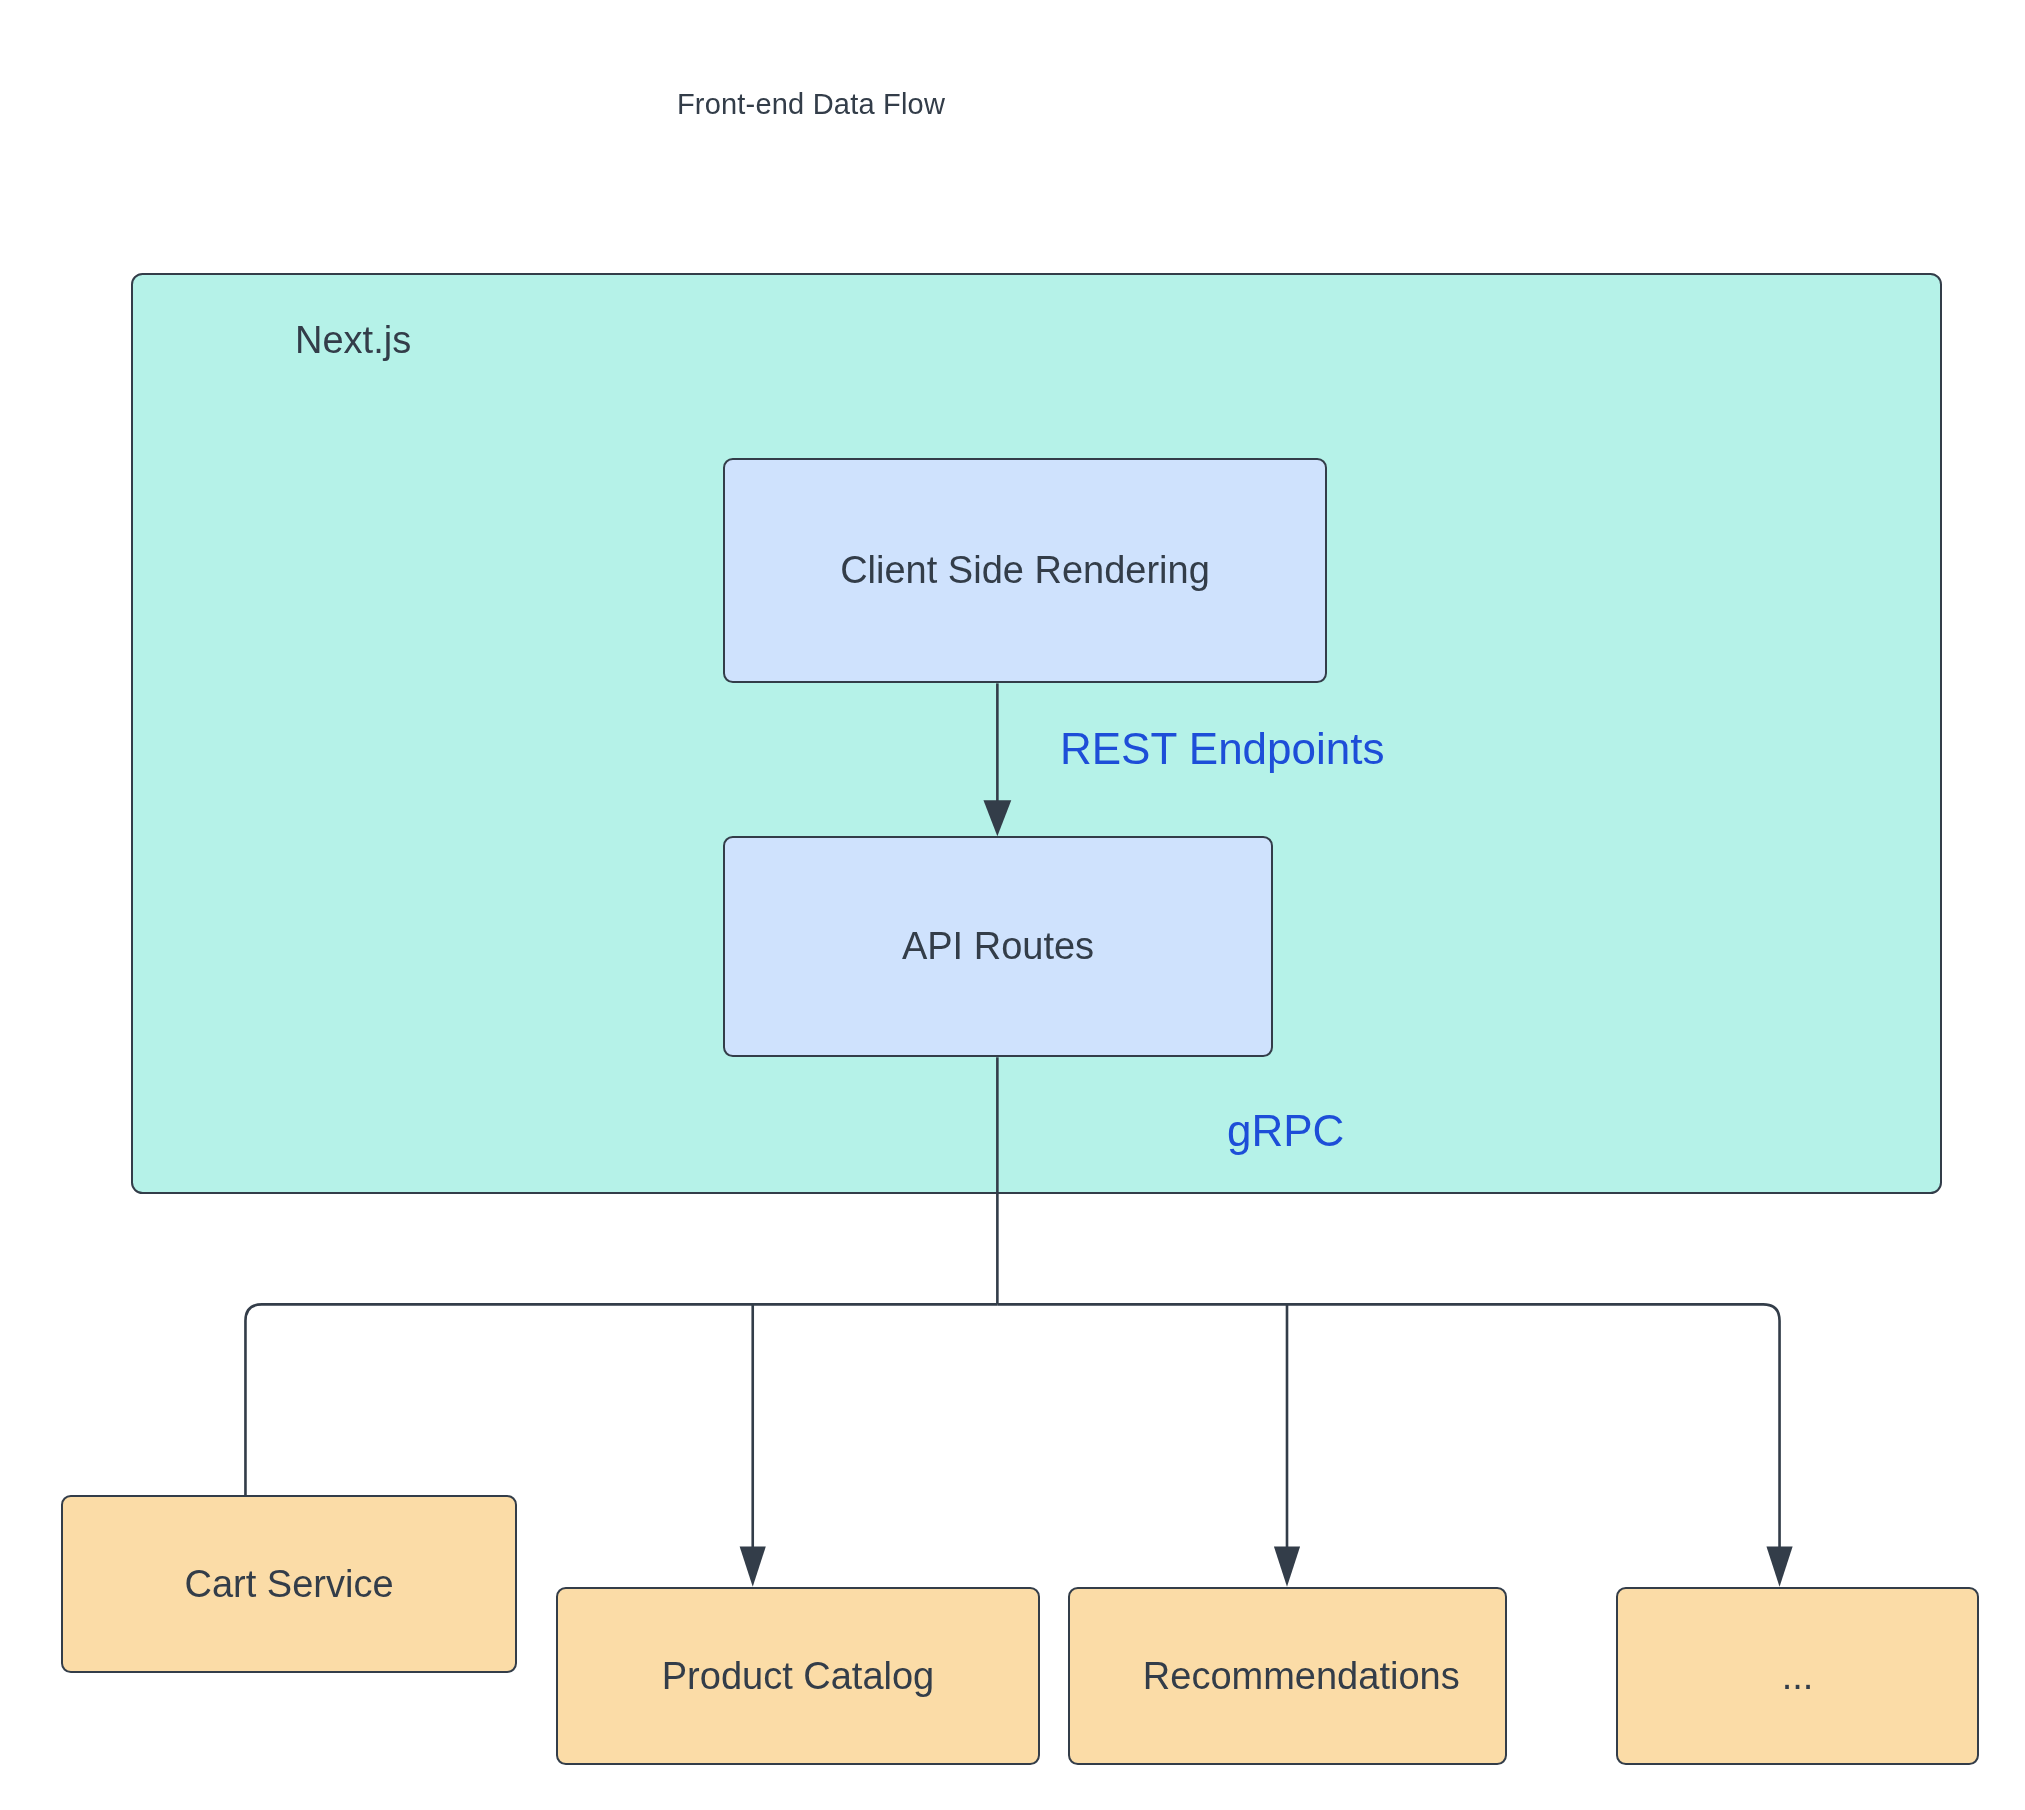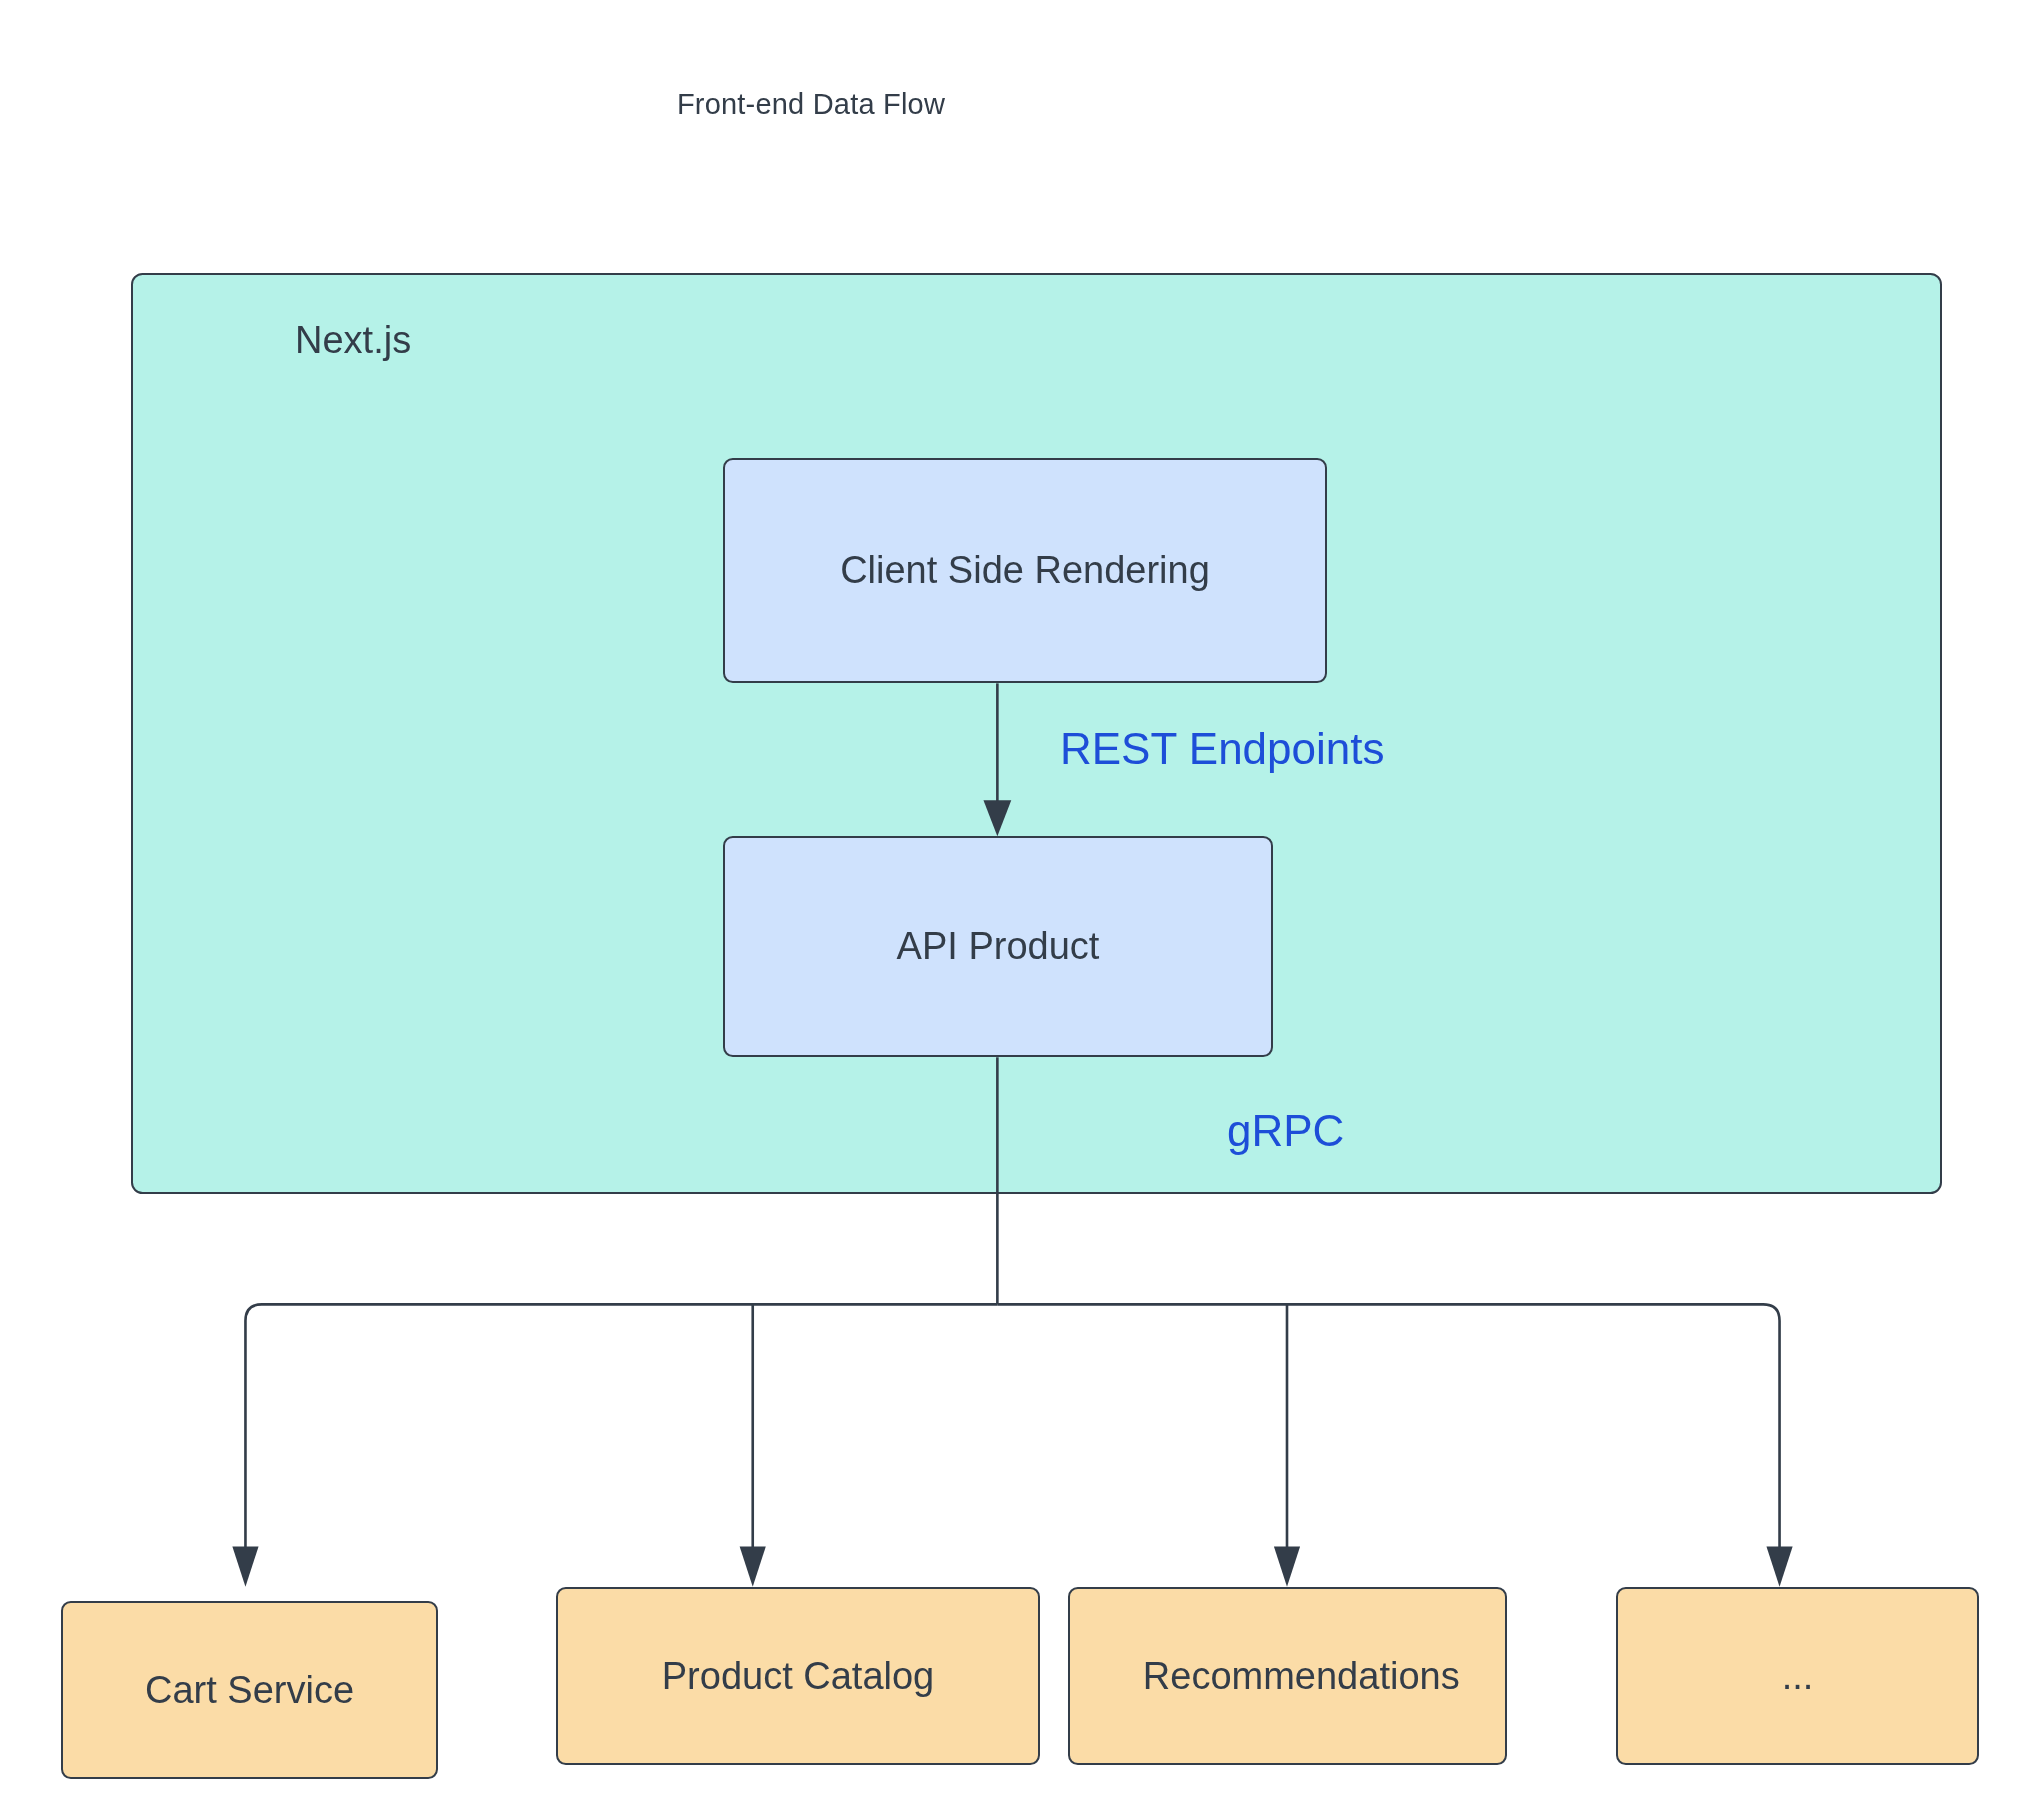--- a/index.html
+++ b/index.html
@@ -70,21 +70,21 @@
   .node.blue {
     background: #cfe2fd;
   }
   .node.orange {
     background: #fbdca7;
   }
 
   #node-csr   { left: 723px;  top: 458px;  width: 604px; height: 225px; }
   #node-api   { left: 723px;  top: 836px; width: 550px; height: 221px; }
 
-  #node-cart  { left: 61px;   top: 1601px; width: 377px; height: 178px; }
+  #node-cart  { left: 61px;   top: 1495px; width: 456px; height: 178px; }
   #node-prod  { left: 556px;  top: 1587px; width: 484px; height: 178px; }
   #node-rec   { left: 1068px; top: 1587px; width: 439px; height: 178px; padding-left: 39px; }
   #node-more  { left: 1616px; top: 1587px; width: 363px; height: 178px; }
 
   
   .edge-label {
     position: absolute;
     font-size: 44px;
     color: #1d4ed8;
     white-space: nowrap;
@@ -136,21 +136,21 @@
     <polygon class="arrow-head" points="920,1939 904,1890 936,1890"></polygon>
     <polygon class="arrow-head" points="1573,1939 1557,1890 1589,1890"></polygon>
     <polygon class="arrow-head" points="2175,1939 2159,1890 2191,1890"></polygon>
   </svg>
 
   <div class="edge-label" id="label-rest">REST Endpoints</div>
   <div class="edge-label" id="label-grpc">gRPC</div>
 
   <div class="node blue" id="node-csr">Client Side Rendering</div>
 
-  <div class="node blue" id="node-api">API Product</div>
+  <div class="node blue" id="node-api">API Routes</div>
 
   <div class="node orange" id="node-cart">Cart Service</div>
 
   <div class="node orange" id="node-prod">Product Catalog</div>
 
   <div class="node orange" id="node-rec">Recommendations</div>
 
   <div class="node orange" id="node-more">...</div>
 
 </div>

